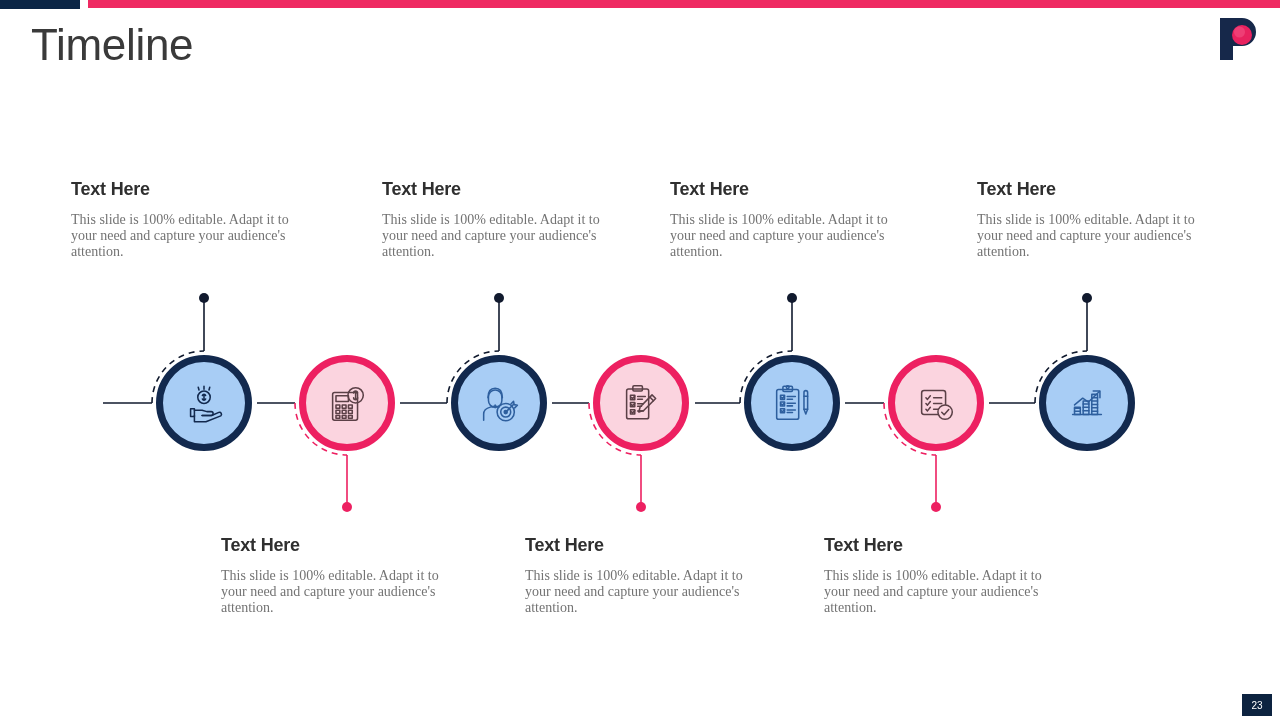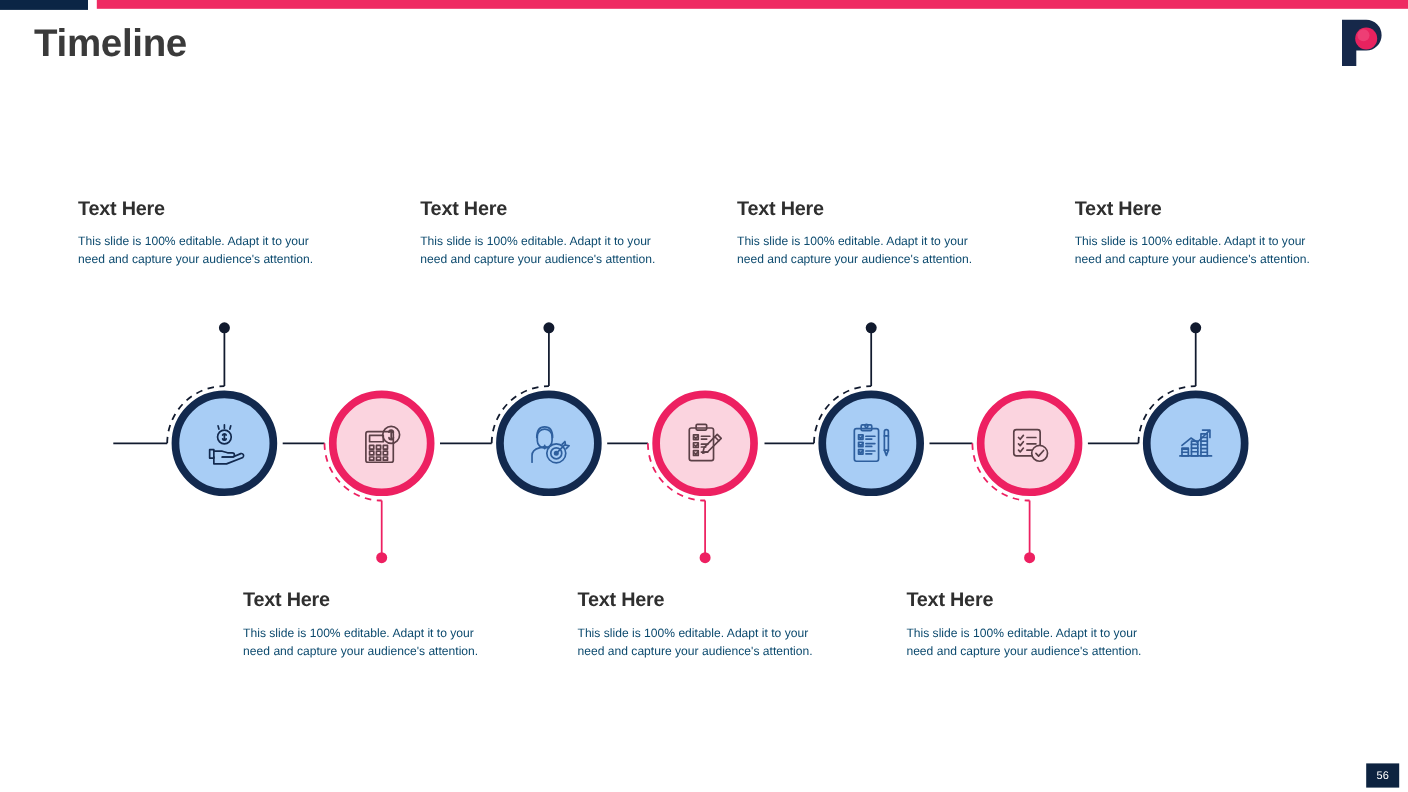--- a/index.html
+++ b/index.html
@@ -20,21 +20,21 @@
     background: #0b2545;
   }
   .topbar .seg-pink {
     position: absolute; left: 88px; top: 0; width: 1192px; height: 8px;
     background: #ef2a62;
   }
 
   
   .page-title {
     position: absolute; left: 31px; top: 20px;
-    font-size: 35px; font-weight: bold; color: #3a3a3a;
+    font-size: 44px; font-weight: normal; color: #3a3a3a;
     letter-spacing: -0.3px;
   }
 
   
   .logo { position: absolute; right: 22px; top: 14px; width: 44px; height: 50px; }
 
   
   .stage { position: absolute; left: 0; top: 0; width: 1280px; height: 720px; }
 
   
@@ -49,21 +49,21 @@
   .node.pink { background: #fbd4df; border: 7px solid #ed2061; }
   .node svg { width: 46px; height: 46px; display: block; }
 
   
   .tblock { position: absolute; width: 232px; }
   .tblock .t-head {
     font-size: 18px; font-weight: bold; color: #2f2f2f; margin-bottom: 12px;
     letter-spacing: -0.2px;
   }
   .tblock .t-body {
-    font-size: 11px; color: #0c4a6e; line-height: 16px;
+    font-size: 14px; color: #737373; line-height: 16px; font-family: Liberation Serif, serif;
   }
 
   
   .page-badge {
     position: absolute; right: 8px; bottom: 4px;
     width: 30px; height: 22px; background: #0d2340;
     color: #ffffff; font-size: 10px;
     display: flex; align-items: center; justify-content: center;
   }
 </style>
@@ -274,13 +274,13 @@
     <div class="t-body">This slide is 100% editable. Adapt it to your need and capture your audience's attention.</div>
   </div>
 
   <div class="tblock" style="left:824px; top:535px;">
     <div class="t-head">Text Here</div>
     <div class="t-body">This slide is 100% editable. Adapt it to your need and capture your audience's attention.</div>
   </div>
 
 </div>
 
-<div class="page-badge">56</div>
+<div class="page-badge">23</div>
 
 </body></html>

